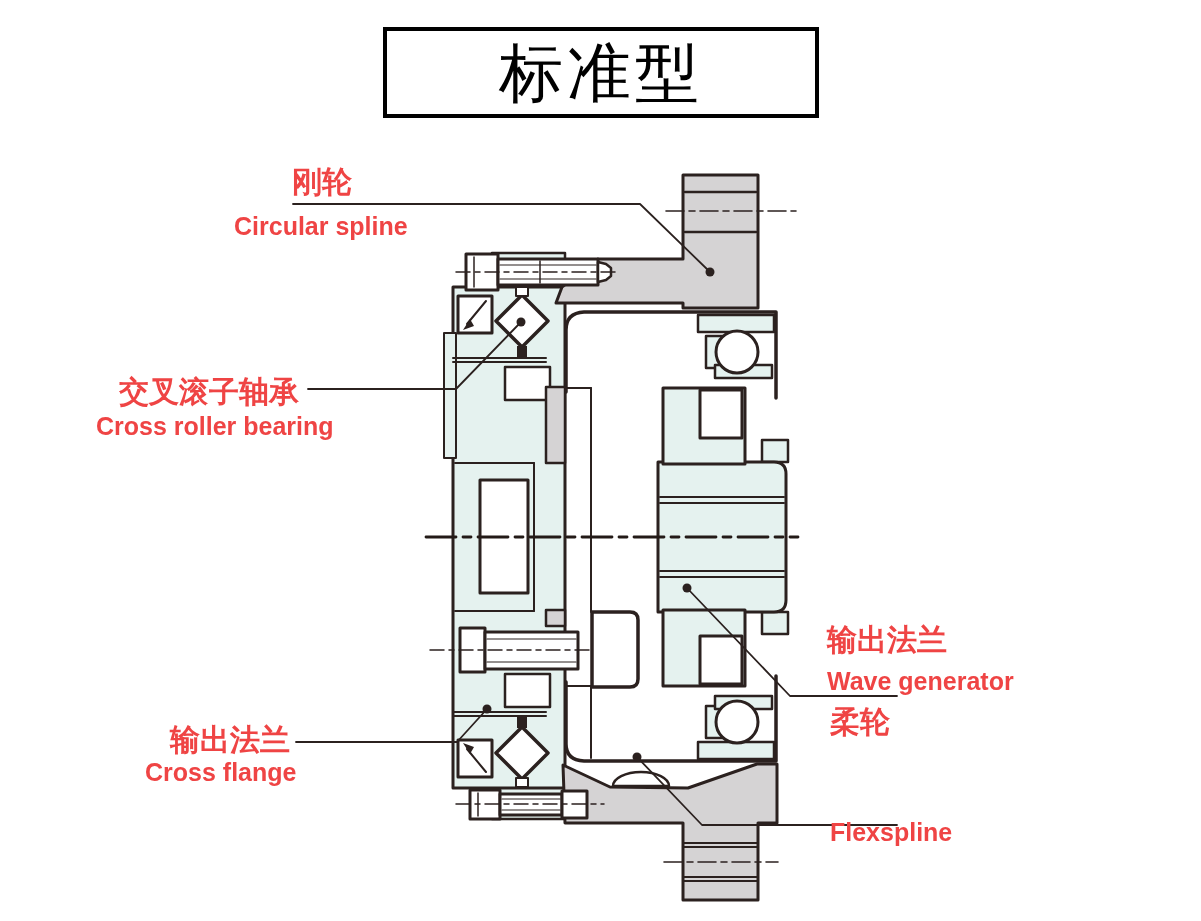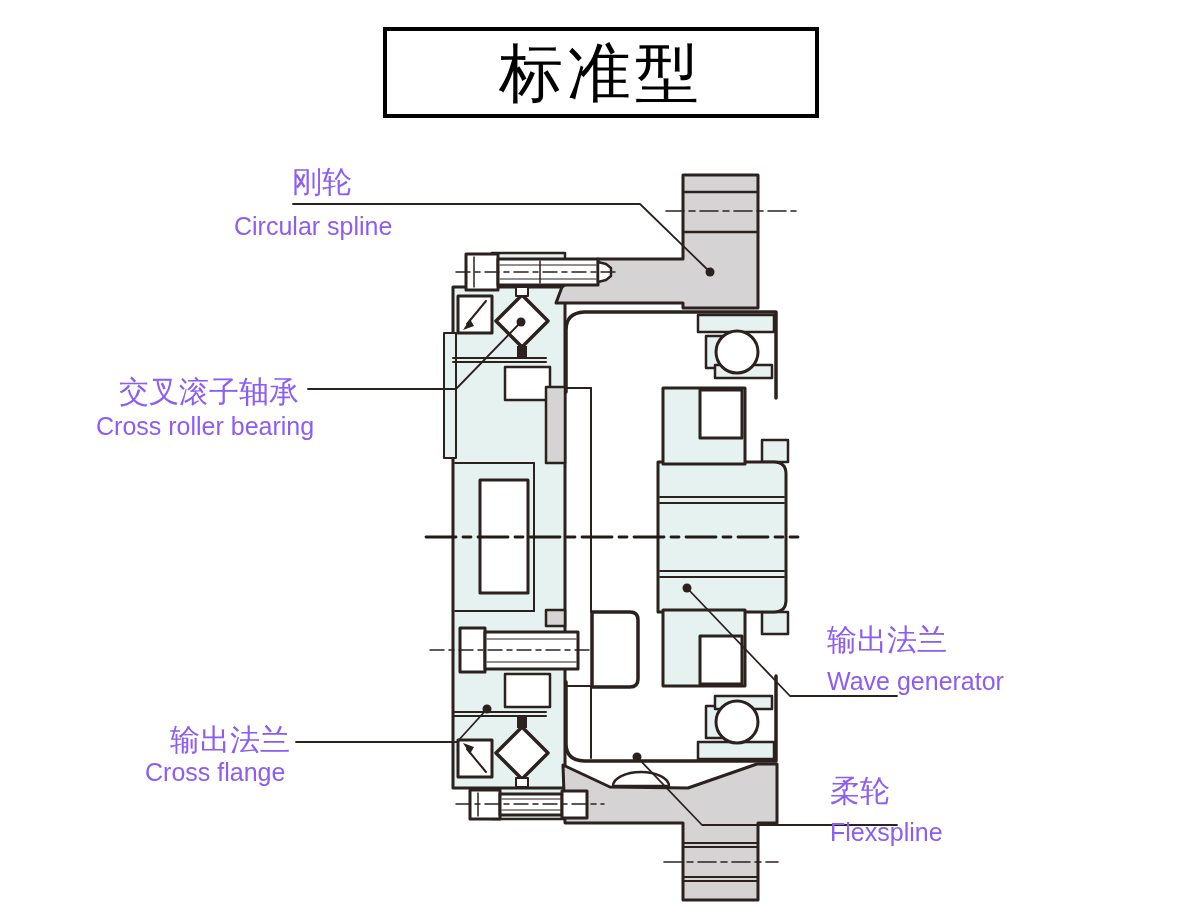--- a/index.html
+++ b/index.html
@@ -2,32 +2,32 @@
 <html><head>
 <meta charset="utf-8">
 <style>
   html,body{margin:0;padding:0;background:#ffffff;}
   #stage{position:relative;width:1201px;height:921px;background:#ffffff;overflow:hidden;
          font-family:"Liberation Sans","DejaVu Sans",sans-serif;}
   #drawing{position:absolute;left:0;top:0;}
   .title-box{position:absolute;left:383px;top:27px;width:436px;height:91px;
              border:4px solid #000;box-sizing:border-box;display:flex;align-items:center;justify-content:center;}
   .title-text{font-size:64px;color:#000;letter-spacing:4px;line-height:1;}
-  .lbl{position:absolute;color:#8b5cf6;white-space:nowrap;line-height:1.15;}
+  .lbl{position:absolute;color:#ef4444;white-space:nowrap;line-height:1.15;font-weight:bold;}
   .lbl-zh{font-size:30px;}
   .lbl-en{font-size:25px;}
   #lbl-circ-zh{left:292px;top:165px;}
   #lbl-circ-en{left:234px;top:212px;}
   #lbl-cross-zh{left:119px;top:375px;}
   #lbl-cross-en{left:96px;top:412px;}
   #lbl-out-zh{left:170px;top:723px;}
   #lbl-out-en{left:145px;top:758px;}
   #lbl-wave-zh{left:827px;top:623px;}
   #lbl-wave-en{left:827px;top:659px;margin-top:8px;}
-  #lbl-flex-zh{left:830px;top:774px;}
+  #lbl-flex-zh{left:830px;top:705px;}
   #lbl-flex-en{left:830px;top:818px;}
 </style>
 </head>
 <body>
 
 <div id="stage">
 
   <svg id="drawing" width="1201" height="921" viewBox="0 0 1201 921">
     <g stroke-linejoin="round" stroke-linecap="round">
 

